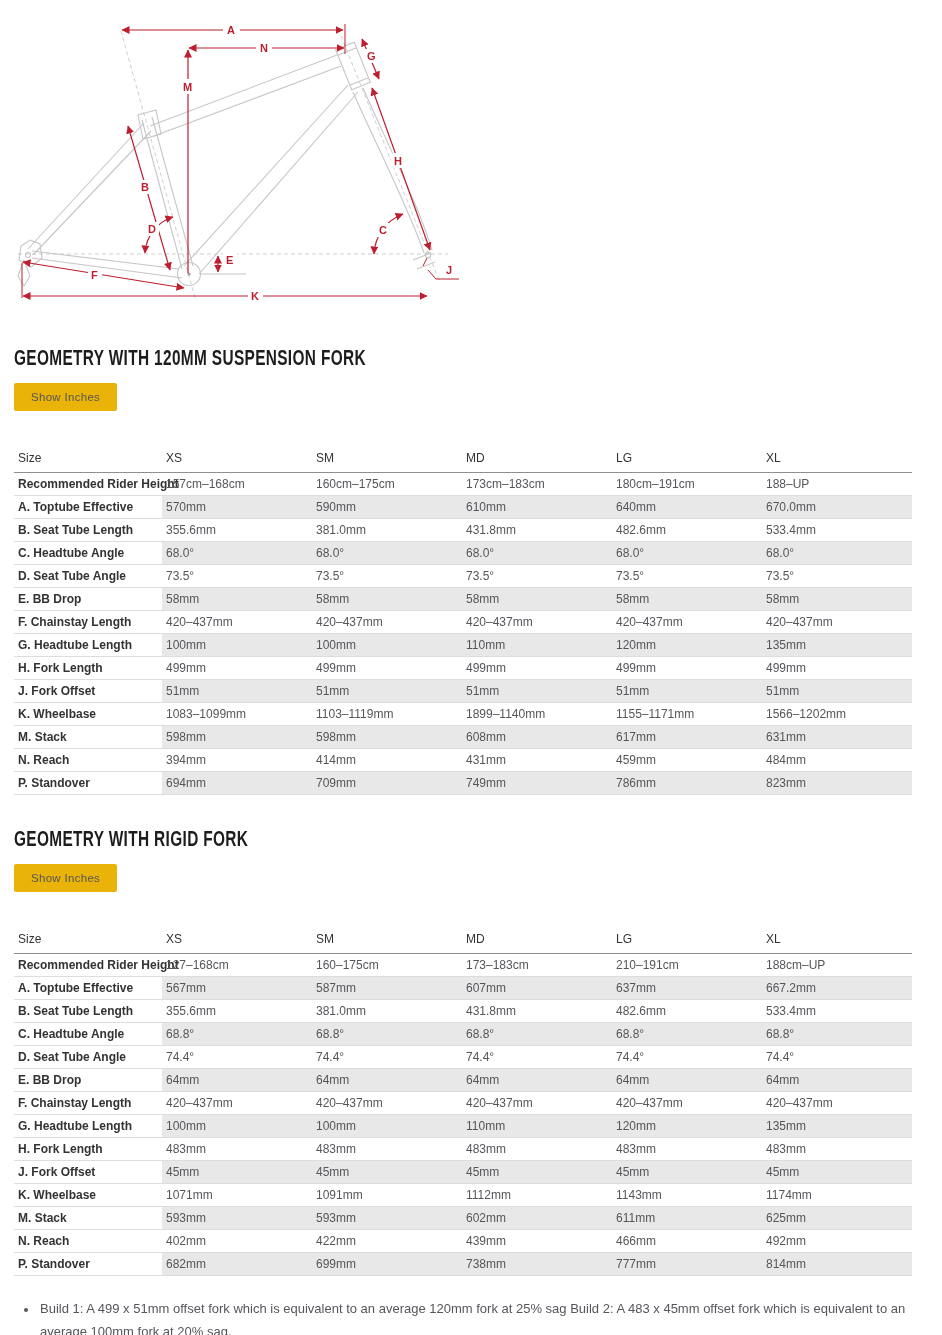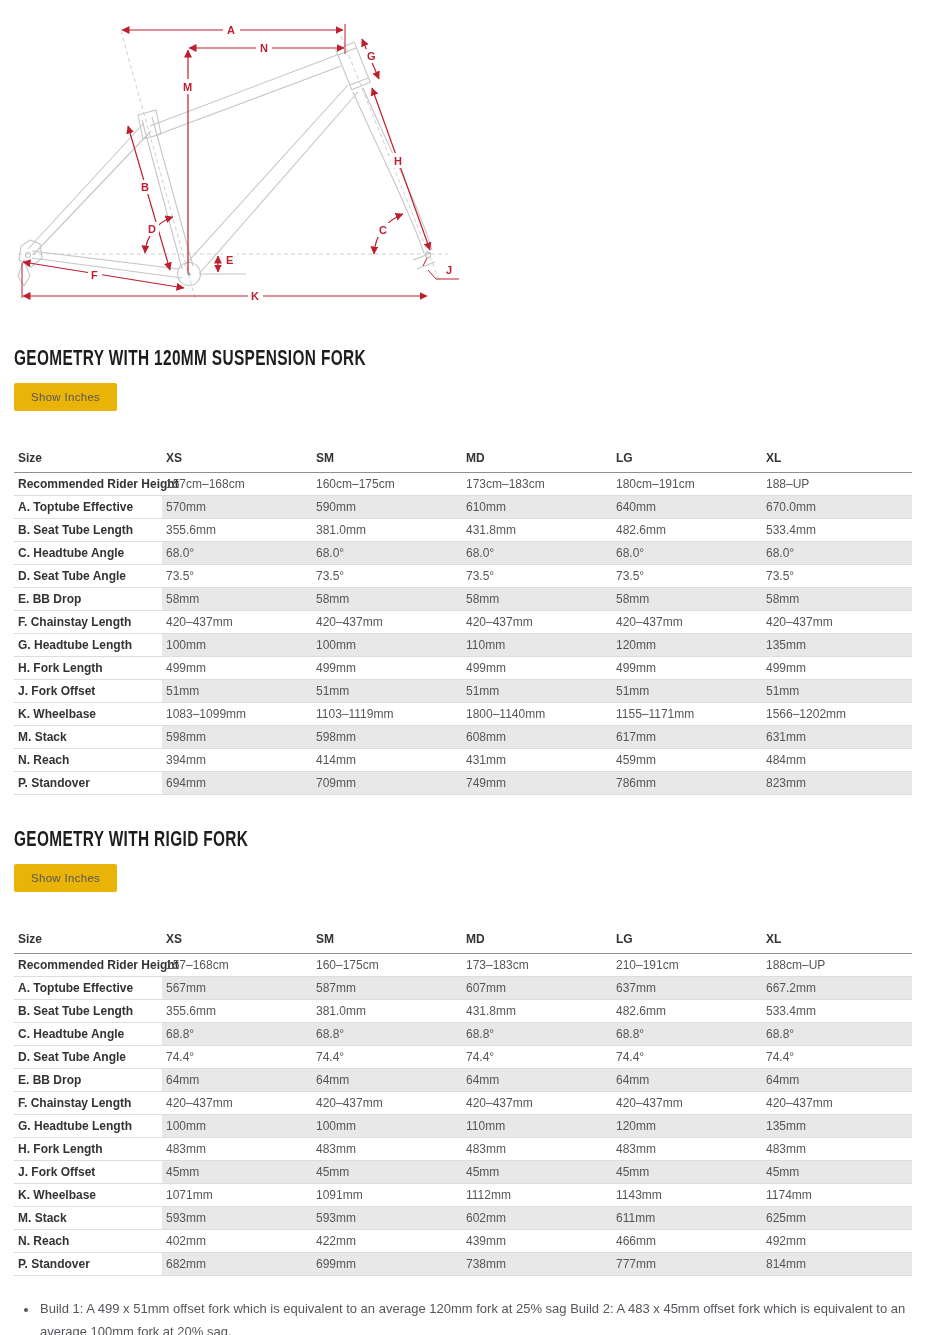--- a/index.html
+++ b/index.html
@@ -44,21 +44,21 @@
     margin-top: 34px;
     font-size: 12px;
   }
   table.geo th, table.geo td {
     text-align: left;
     padding: 4px 4px;
     white-space: nowrap;
     overflow: visible;
   }
   table.geo thead th {
-    font-weight: 700;
+    font-weight: 400;
     color: #333;
     border-bottom: 1px solid #8f8f8f;
     padding: 6px 4px 7px 4px;
   }
   table.geo col.c-label { width: 148px; }
   table.geo col.c-data  { width: 150px; }
   table.geo tbody tr { border-bottom: 1px solid #ddd; }
   table.geo tbody td.label { font-weight: 700; color: #333; }
   table.geo tbody td.value { color: #55565a; }
   table.geo tbody tr:nth-child(even) td.value { background: #e8e8e8; }
@@ -279,21 +279,21 @@
             <td class="value">51mm</td>
             <td class="value">51mm</td>
             <td class="value">51mm</td>
             <td class="value">51mm</td>
             <td class="value">51mm</td>
           </tr>
           <tr>
             <td class="label">K. Wheelbase</td>
             <td class="value">1083–1099mm</td>
             <td class="value">1103–1119mm</td>
-            <td class="value">1800–1140mm</td>
+            <td class="value">1899–1140mm</td>
             <td class="value">1155–1171mm</td>
             <td class="value">1566–1202mm</td>
           </tr>
           <tr>
             <td class="label">M. Stack</td>
             <td class="value">598mm</td>
             <td class="value">598mm</td>
             <td class="value">608mm</td>
             <td class="value">617mm</td>
             <td class="value">631mm</td>
@@ -336,21 +336,21 @@
             <th>XS</th>
             <th>SM</th>
             <th>MD</th>
             <th>LG</th>
             <th>XL</th>
           </tr>
         </thead>
       <tbody>
           <tr>
             <td class="label">Recommended Rider Height</td>
-            <td class="value">157–168cm</td>
+            <td class="value">127–168cm</td>
             <td class="value">160–175cm</td>
             <td class="value">173–183cm</td>
             <td class="value">210–191cm</td>
             <td class="value">188cm–UP</td>
           </tr>
           <tr>
             <td class="label">A. Toptube Effective</td>
             <td class="value">567mm</td>
             <td class="value">587mm</td>
             <td class="value">607mm</td>

